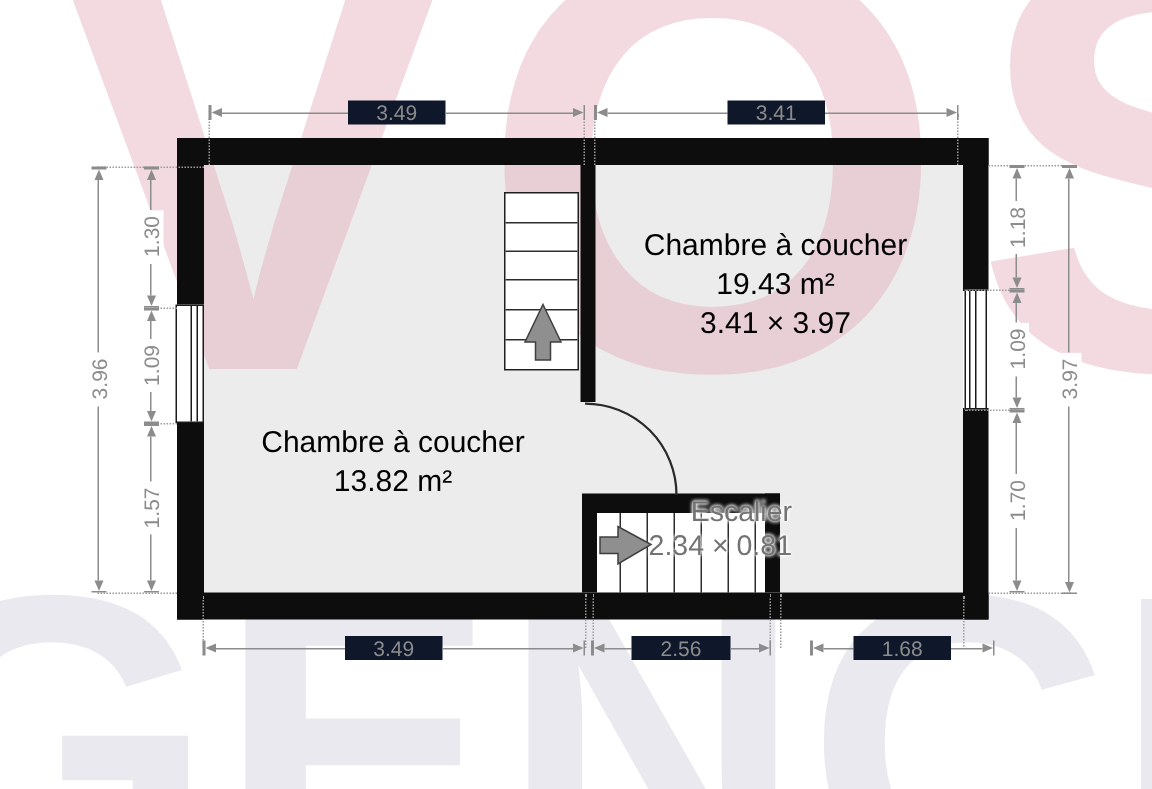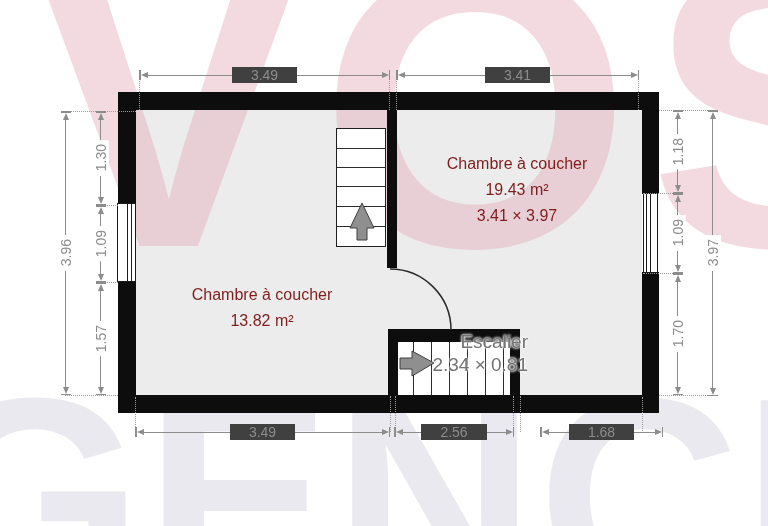--- a/index.html
+++ b/index.html
@@ -21,38 +21,38 @@
   
   .stairbox{position:absolute;background:#fff;z-index:2;box-sizing:border-box;}
   #stairs-up{border:1px solid #1f1f1f;}
   .tread-h{position:absolute;left:0;right:0;height:0;border-top:1px solid #2c2c2c;}
   .tread-v{position:absolute;top:0;bottom:0;width:0;border-left:1px solid #2c2c2c;}
 
   
   #overlay{position:absolute;left:0;top:0;z-index:5;pointer-events:none;}
 
   
-  .room-label{position:absolute;z-index:6;text-align:center;color:#7f1d1d;
-              font-size:16px;line-height:26px;}
+  .room-label{position:absolute;z-index:6;text-align:center;color:#000000;
+              font-size:20px;line-height:26px;}
   #label-staircase{font-size:19px;line-height:23px;color:#737373;
       text-shadow:0 0 3px rgba(255,255,255,.95),0 0 3px rgba(255,255,255,.95),0 0 2px rgba(255,255,255,.9);text-align:right;}
   .room-label div{white-space:nowrap;}
 
   
   .hdim{position:absolute;display:flex;align-items:center;height:14px;z-index:6;color:#8c8c8c;font-size:14px;}
   .vdim{position:absolute;display:flex;flex-direction:column;align-items:center;width:15px;z-index:6;color:#8c8c8c;font-size:14px;}
   .dl{flex:1;height:0;border-top:1.5px solid #8c8c8c;}
   .dlv{flex:1;width:0;border-left:1.5px solid #8c8c8c;}
   .tick{width:1.5px;height:10px;background:#8c8c8c;}
   .tickh{height:1.5px;width:10px;background:#8c8c8c;}
   .ah-l{width:0;height:0;border-top:3.5px solid transparent;border-bottom:3.5px solid transparent;border-right:7px solid #8c8c8c;}
   .ah-r{width:0;height:0;border-top:3.5px solid transparent;border-bottom:3.5px solid transparent;border-left:7px solid #8c8c8c;}
   .ah-u{width:0;height:0;border-left:3.5px solid transparent;border-right:3.5px solid transparent;border-bottom:7px solid #8c8c8c;}
   .ah-d{width:0;height:0;border-left:3.5px solid transparent;border-right:3.5px solid transparent;border-top:7px solid #8c8c8c;}
-  .dlabel{background:#404040;padding:0 19px;white-space:nowrap;}
+  .dlabel{background:#0f172a;padding:0 19px;white-space:nowrap;}
   .vlabel{background:#fff;padding:4px 0;writing-mode:vertical-rl;transform:rotate(180deg);white-space:nowrap;}
 
   
   .dotv{position:absolute;width:0;border-left:1px dotted #9b9b9b;z-index:4;}
   .doth{position:absolute;height:0;border-top:1px dotted #9b9b9b;z-index:4;}
 </style>
 </head>
 <body>
 
 <div id="plan">

